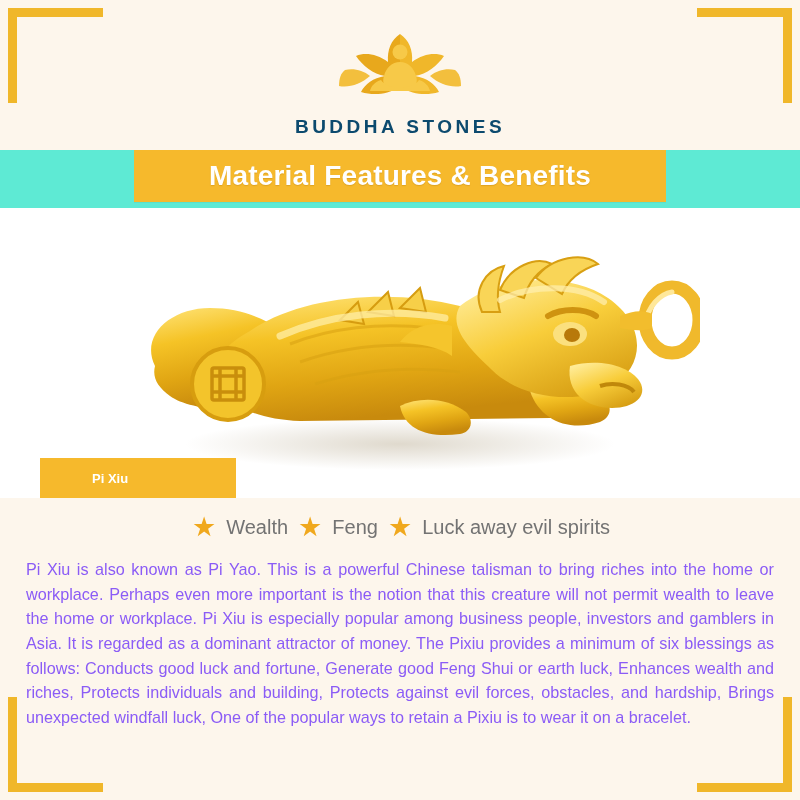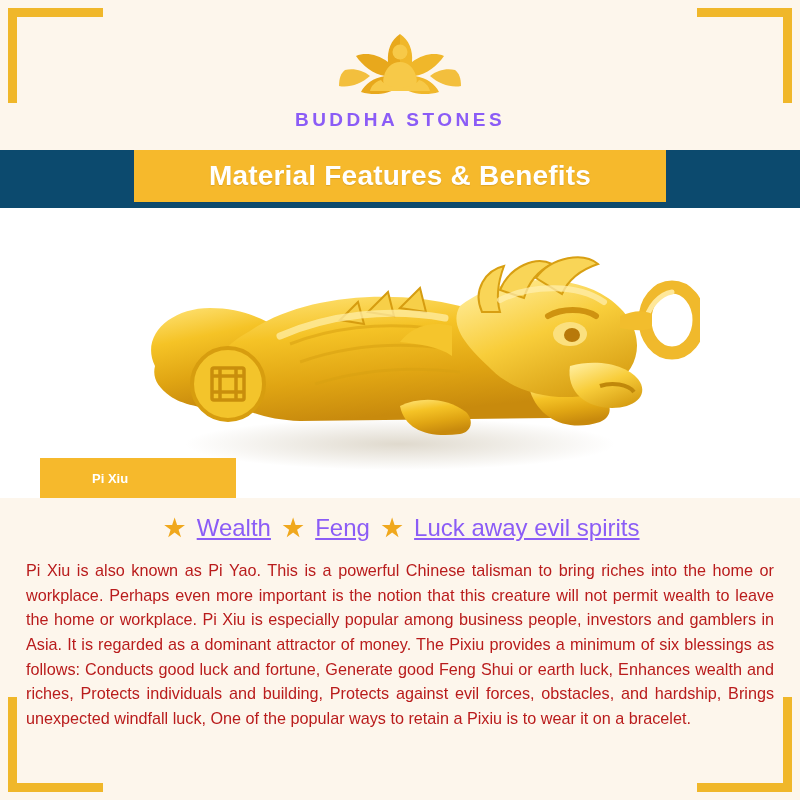--- a/index.html
+++ b/index.html
@@ -60,32 +60,32 @@
     justify-content: flex-start;
     padding-top: 18px;
     box-sizing: border-box;
   }
   .logo-mark {
     width: 150px;
     height: 86px;
     display: block;
   }
   .brand-name {
-    margin-top: 5px;
+    margin-top: 12px;
     font-size: 19px;
     letter-spacing: 3.5px;
     font-weight: bold;
-    color: #8b5cf6;
+    color: #0c4a6e;
   }
 
   
   .title-band {
     position: relative;
     height: 58px;
-    background: #0c4a6e;
+    background: #5eead4;
   }
   .title-bar {
     position: absolute;
     left: 134px;
     right: 134px;
     top: 0;
     height: 52px;
     background: #f6b92c;
     display: flex;
     align-items: center;
@@ -151,28 +151,27 @@
     gap: 8px;
     margin-bottom: 8px;
   }
   .benefits .star {
     color: #f0a81d;
     font-size: 27px;
     line-height: 1;
     margin: 0 2px;
   }
   .benefits .benefit-word {
+    color: #737373;
+    font-size: 20px;
+    font-weight: normal;
+  }
+
+  .body-copy {
     color: #8b5cf6;
-    font-size: 24px;
-    font-weight: normal;
-    text-decoration: underline;
-  }
-
-  .body-copy {
-    color: #b91c1c;
     font-size: 16.2px;
     line-height: 1.52;
     text-align: justify;
     padding: 0 2px;
   }
 </style>
 </head>
 <body>
 
 <div class="page">

